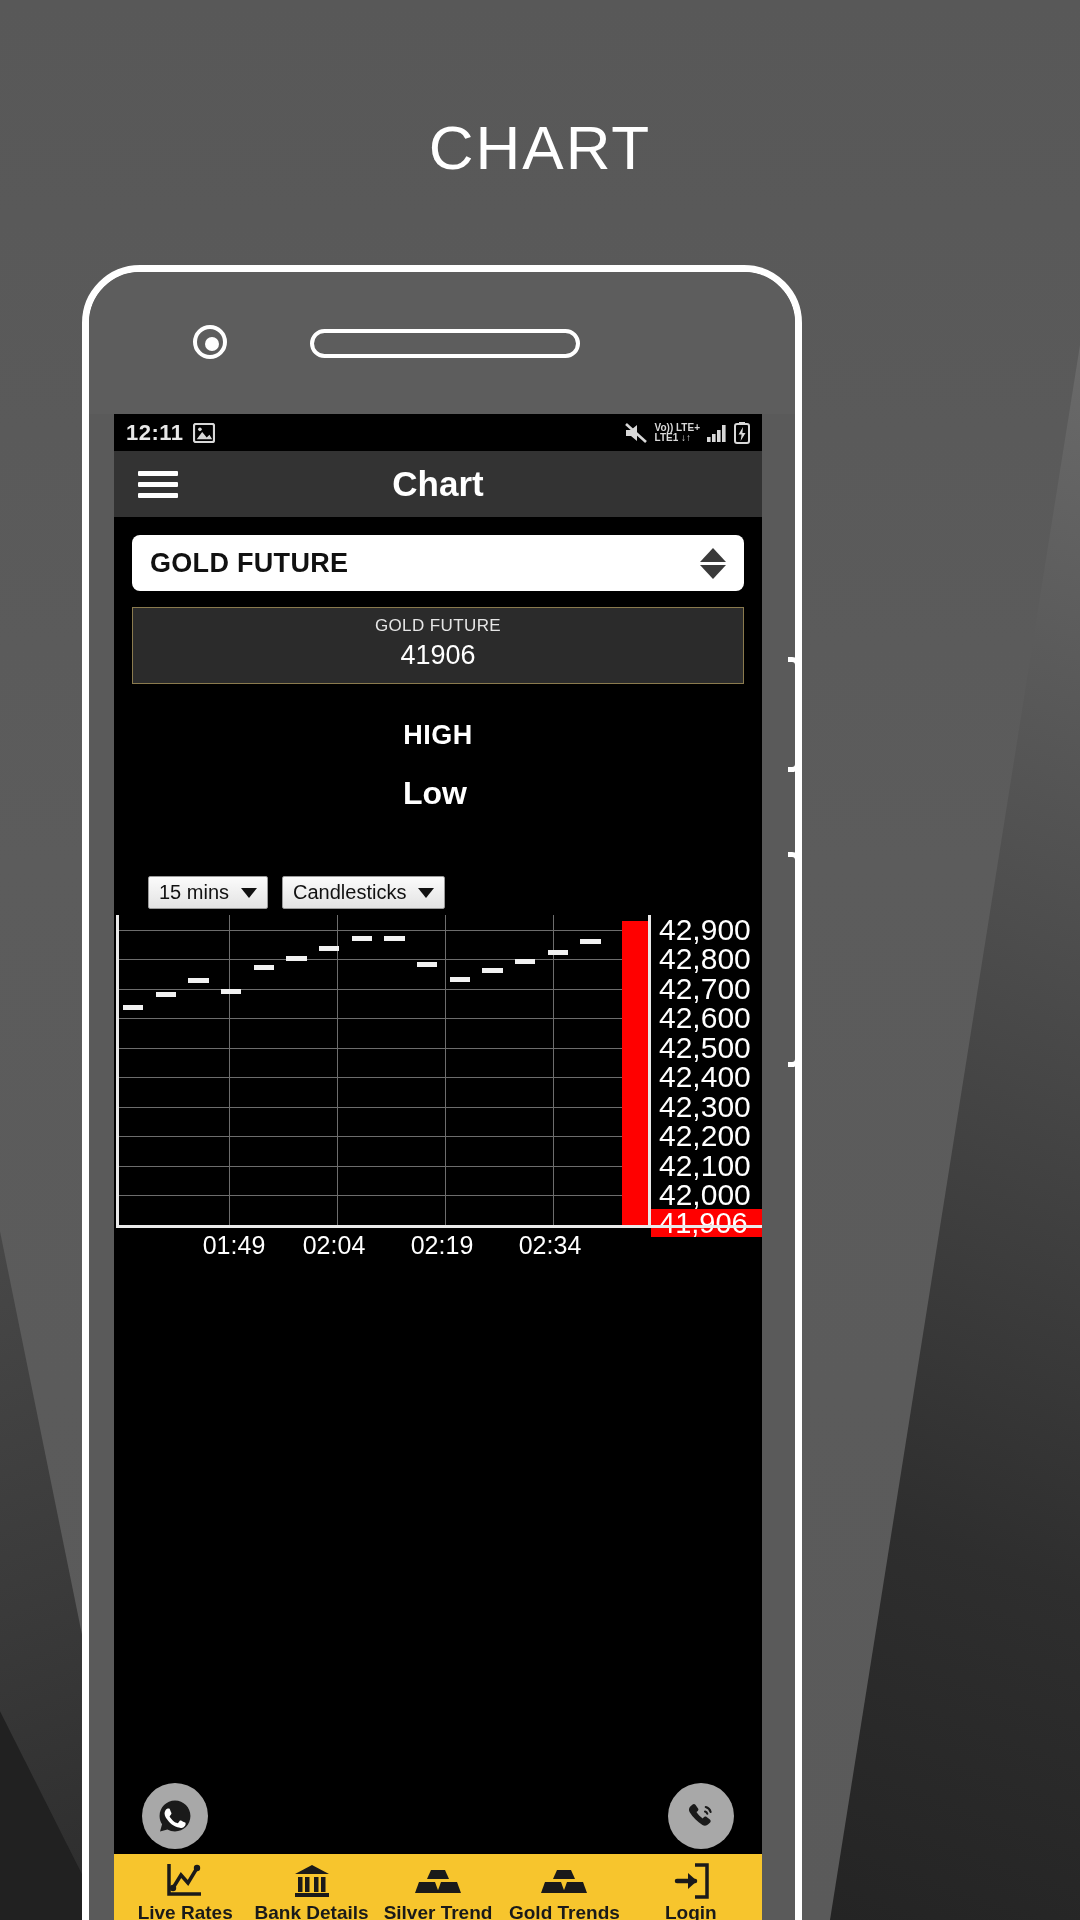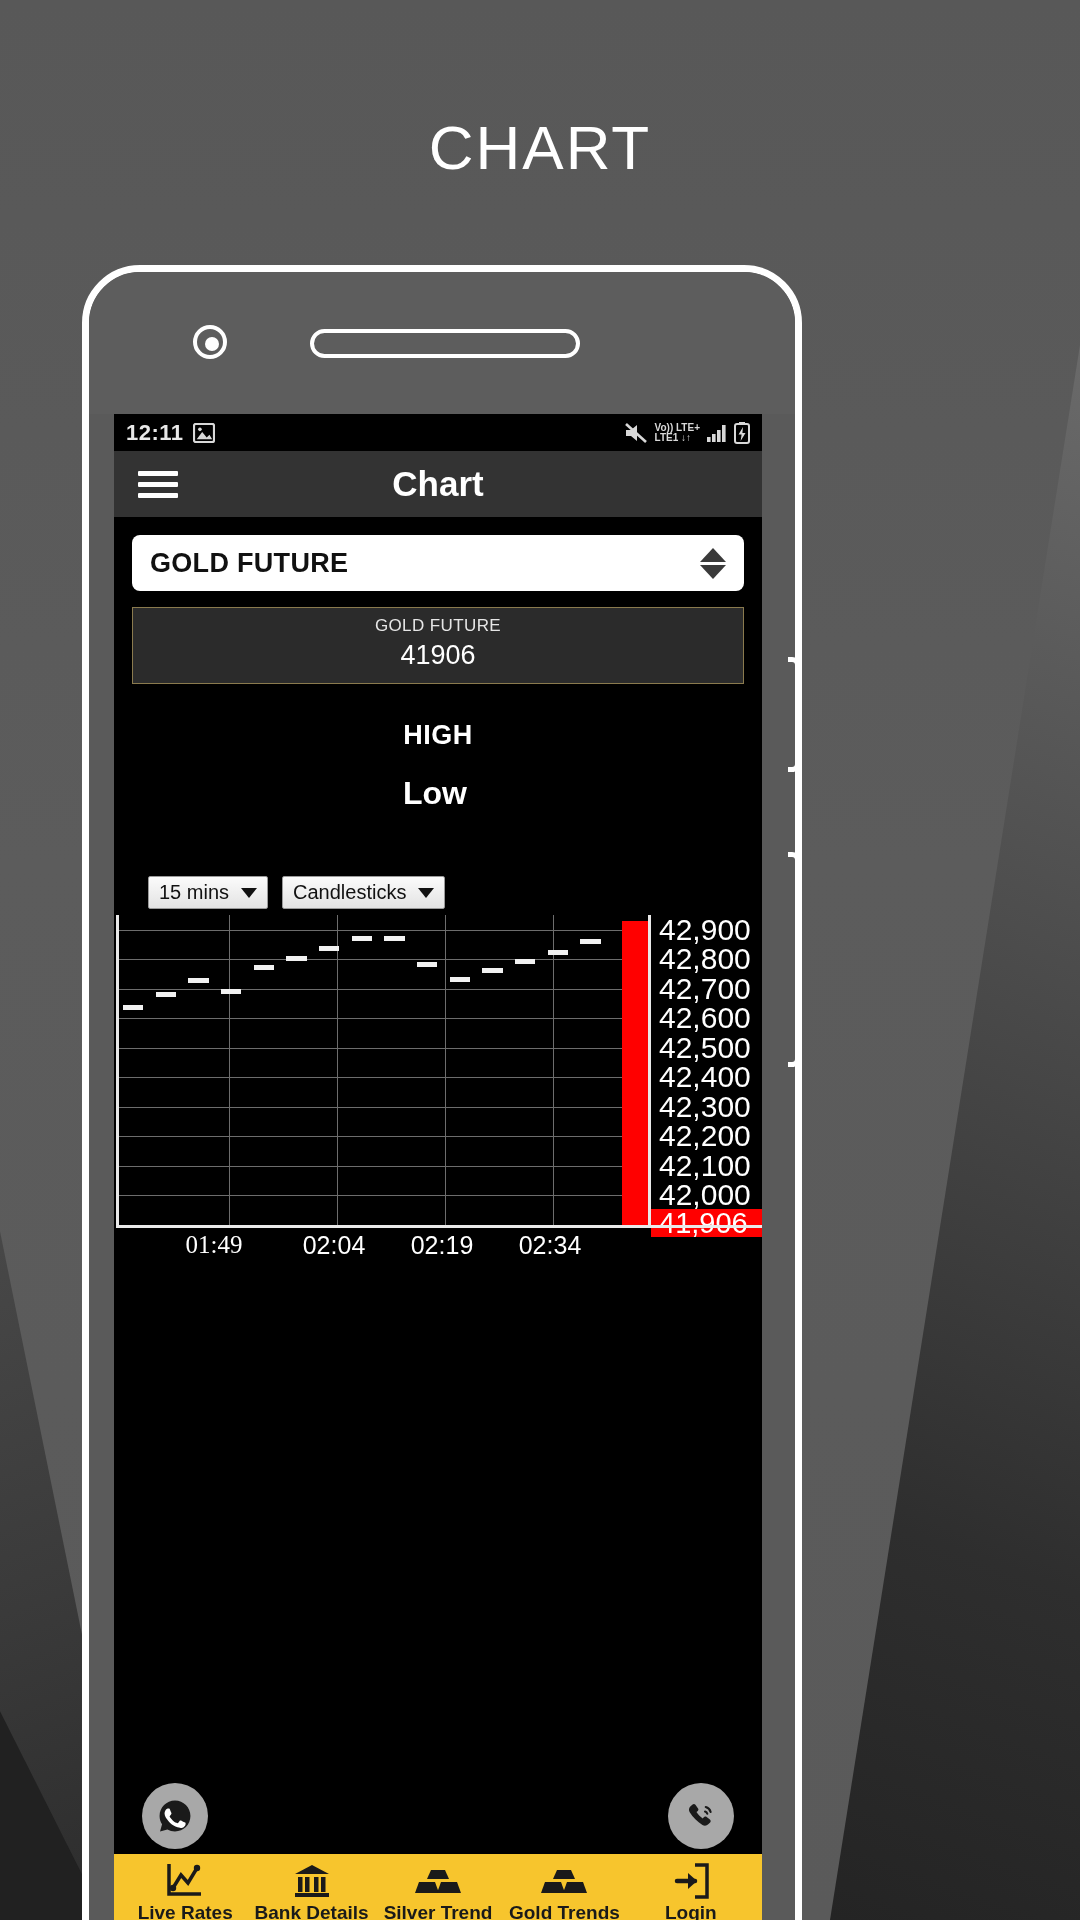--- a/index.html
+++ b/index.html
@@ -398,21 +398,21 @@
           <div class="ylab" style="top: 132.857px;">42,500</div>
           <div class="ylab" style="top: 162.381px;">42,400</div>
           <div class="ylab" style="top: 191.905px;">42,300</div>
           <div class="ylab" style="top: 221.429px;">42,200</div>
           <div class="ylab" style="top: 250.952px;">42,100</div>
           <div class="ylab" style="top: 280.476px;">42,000</div>
           <div id="price-badge" style="top: 308.229px;">41,906</div>
         </div>
       <div id="xaxis-line"></div>
       <div id="xlabels">
-          <div class="xlab" style="left: 100px; font-family: Liberation Serif, serif;">01:49</div>
+          <div class="xlab" style="left: 120px;">01:49</div>
           <div class="xlab" style="left: 220px;">02:04</div>
           <div class="xlab" style="left: 328px;">02:19</div>
           <div class="xlab" style="left: 436px;">02:34</div>
         </div>
     </div>
 
     <div class="fab" id="fab-whatsapp">
       <svg width="38" height="38" viewBox="0 0 32 32">
         <path d="M16 3 C8.8 3 3 8.8 3 16 c0 2.6 .8 5 2.1 7 L3.4 29 l6.2-1.6 C11.5 28.4 13.7 29 16 29 c7.2 0 13-5.8 13-13 S23.2 3 16 3 Z" fill="#1a1a1a"></path>
         <path d="M11.6 10.4 c-.3-.7-.6-.7-.9-.7 h-.8 c-.3 0-.8.1-1.2.6 -.4.5-1.5 1.5-1.5 3.6 0 2.1 1.6 4.2 1.8 4.5 .2.3 3 4.8 7.4 6.5 3.7 1.4 4.4 1.1 5.2 1.1 .8-.1 2.6-1.1 3-2.1 .4-1 .4-1.9.3-2.1 -.1-.2-.4-.3-.9-.5 -.5-.2-2.6-1.3-3-1.5 -.4-.1-.7-.2-1 .2 -.3.5-1.1 1.5-1.4 1.8 -.2.3-.5.3-.9.1 -.5-.2-1.9-.7-3.6-2.2 -1.3-1.2-2.2-2.6-2.5-3.1 -.2-.5 0-.7.2-.9 .2-.2.5-.5.7-.8 .2-.3.3-.5.5-.8 .1-.3 0-.6-.1-.8 -.1-.2-1-2.4-1.3-3.2 Z" fill="#ffffff"></path>

